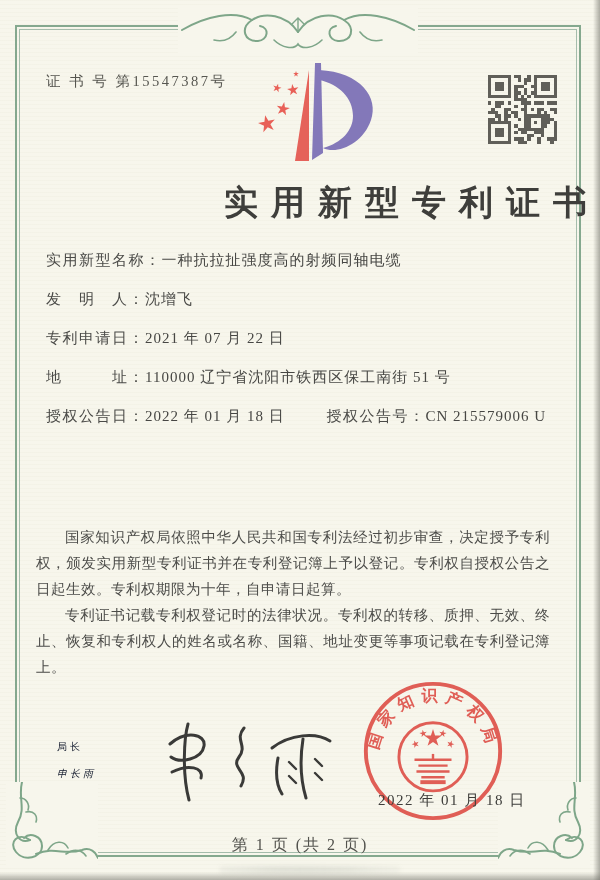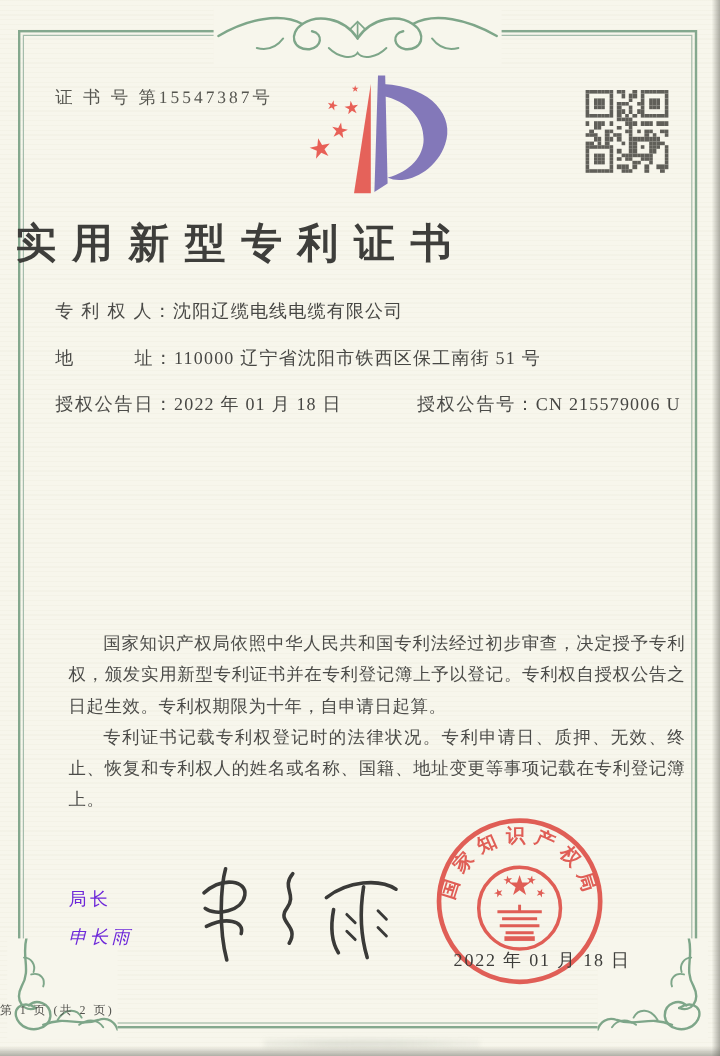--- a/index.html
+++ b/index.html
@@ -32,44 +32,44 @@
   .orn-br{left:498px;top:782px;width:92px;height:84px;transform:scaleX(-1);}
 
   .cert-no{position:absolute;left:46px;top:72px;font-size:14.5px;letter-spacing:2.5px;color:#565650;text-align:right;}
 
   .logo{position:absolute;left:243px;top:60px;width:136px;height:106px;}
   .qr{position:absolute;left:488px;top:75px;width:69px;height:69px;
     display:grid;grid-template-columns:repeat(21,1fr);grid-template-rows:repeat(21,1fr);opacity:.82;}
   .qr i{display:block;}
   .qr i.d{background:#403f3a;}
 
-  .title{position:absolute;left:0;top:180px;width:100%;text-align:left;
+  .title{position:absolute;left:0;top:180px;width:100%;text-align:right;
     font-size:34px;font-weight:bold;letter-spacing:13px;text-indent:13px;color:#3e3e3b;}
 
   .fields{position:absolute;left:46px;top:252px;width:512px;}
   .field-row{height:17px;line-height:17px;margin-bottom:22px;font-size:15px;white-space:nowrap;}
   .field-label{letter-spacing:1.5px;color:#4b4b48;}
   .field-value{letter-spacing:1px;color:#474744;}
   .grant-row .pair{display:inline-block;}
-  .grant-row .pair + .pair{margin-left:59px;}
-
-  .body-text{position:absolute;left:57px;top:524px;width:514px;
+  .grant-row .pair + .pair{margin-left:38px;}
+
+  .body-text{position:absolute;left:36px;top:524px;width:514px;
     font-size:14.5px;line-height:26px;color:#4c4c49;text-align:justify;}
   .body-text p{margin:0;text-indent:2em;letter-spacing:.5px;}
 
-  .sig-block{position:absolute;left:57px;top:740px;font-size:15px;letter-spacing:3px;color:#6d28d9;}
+  .sig-block{position:absolute;left:57px;top:740px;font-size:10px;letter-spacing:3px;color:#0f172a;}
   .sig-block .sig-name{margin-top:13px;font-style:italic;}
   .signature{position:absolute;left:158px;top:712px;width:176px;height:98px;}
 
   .seal{position:absolute;left:360px;top:678px;width:146px;height:146px;opacity:.88;}
   .seal-date{position:absolute;left:378px;top:791px;font-size:15px;letter-spacing:1.5px;
     color:#3d3d3a;z-index:5;white-space:nowrap;}
 
-  .footer{position:absolute;left:0;top:835px;width:100%;text-align:left;
-    font-size:10px;letter-spacing:2px;color:#53534e;}
+  .footer{position:absolute;left:0;top:835px;width:100%;text-align:center;
+    font-size:16px;letter-spacing:2px;color:#53534e;}
 
   .ghost{position:absolute;left:220px;top:863px;width:180px;height:14px;filter:blur(2px);
     background:radial-gradient(ellipse at 30% 50%, rgba(120,130,120,.18), rgba(0,0,0,0) 60%),
                radial-gradient(ellipse at 70% 50%, rgba(120,130,120,.14), rgba(0,0,0,0) 60%);}
 </style>
 </head>
 <body>
 
 <div class="paper-texture"></div>
 
@@ -568,38 +568,44 @@
     <i></i>
     <i></i>
     <i class="d"></i>
     <i></i>
   </div>
 
 <div class="title">实用新型专利证书</div>
 
 <div class="fields">
   <div class="field-row">
-    <span class="field-label">专 利 权 人：</span><span class="field-value">沈阳辽缆电线电缆有限公司</span>
+    <span class="field-label">实用新型名称：</span><span class="field-value">一种抗拉扯强度高的射频同轴电缆</span>
+  </div>
+  <div class="field-row">
+    <span class="field-label">发　明　人：</span><span class="field-value">沈增飞</span>
+  </div>
+  <div class="field-row">
+    <span class="field-label">专利申请日：</span><span class="field-value">2021 年 07 月 22 日</span>
   </div>
   <div class="field-row">
     <span class="field-label">地　　　址：</span><span class="field-value">110000  辽宁省沈阳市铁西区保工南街 51 号</span>
   </div>
   <div class="field-row grant-row">
     <span class="pair">
       <span class="field-label">授权公告日：</span><span class="field-value">2022 年 01 月 18 日</span>
     </span>
     <span class="pair">
       <span class="field-label">授权公告号：</span><span class="field-value">CN 215579006 U</span>
     </span>
   </div>
 </div>
 
 <div class="body-text">
   <p>国家知识产权局依照中华人民共和国专利法经过初步审查，决定授予专利权，颁发实用新型专利证书并在专利登记簿上予以登记。专利权自授权公告之日起生效。专利权期限为十年，自申请日起算。</p>
-  <p>专利证书记载专利权登记时的法律状况。专利申请日、质押、无效、终止、恢复和专利权人的姓名或名称、国籍、地址变更等事项记载在专利登记簿上。</p>
+  <p>专利证书记载专利权登记时的法律状况。专利权的转移、质押、无效、终止、恢复和专利权人的姓名或名称、国籍、地址变更等事项记载在专利登记簿上。</p>
 </div>
 
 <div class="sig-block">
   <div class="sig-title">局长</div>
   <div class="sig-name">申长雨</div>
 </div>
 
 <div class="signature">
   <svg viewBox="0 0 176 98" width="176" height="98" fill="none" stroke="#3a3a38" stroke-width="3" stroke-linecap="round" stroke-linejoin="round">
     <path d="M30,12 C26,26 24,62 31,88"></path>

